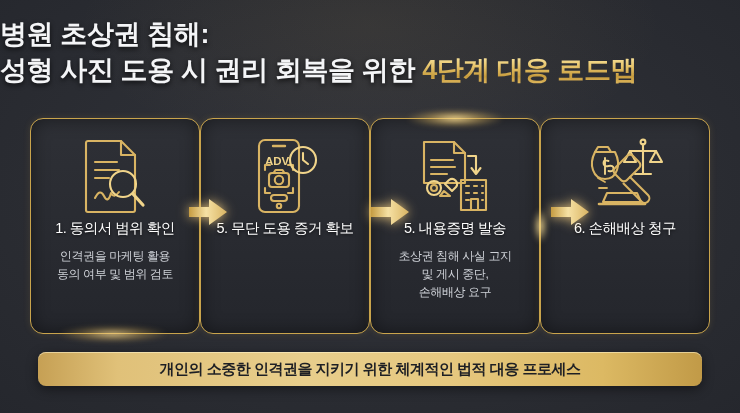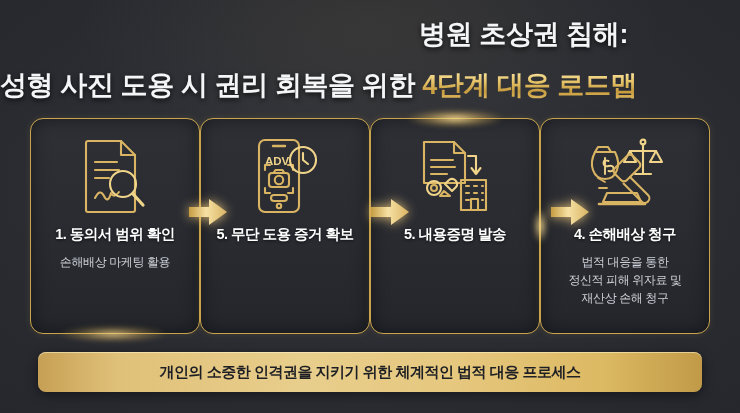--- a/index.html
+++ b/index.html
@@ -23,32 +23,32 @@
       radial-gradient(ellipse 700px 420px at 50% 45%, #32343b 0%, #2a2c32 48%, #212329 100%);
     overflow: hidden;
   }
 
   
   .title-block {
     position: absolute;
     top: 18px;
     left: 0;
     width: 628px;
-    text-align: right;
+    text-align: left;
     line-height: 1.22;
   }
   .title-line {
     font-size: 27px;
     font-weight: bold;
     color: #f4f5f7;
     letter-spacing: -0.4px;
     text-shadow: 0 2px 5px rgba(0,0,0,0.75);
     white-space: nowrap;
   }
-  .title-line-2 { margin-top: 18px; }
+  .title-line-2 { margin-top: 3px; }
   .title-gold {
     background: linear-gradient(to bottom, #fbe9a8 0%, #e7c46a 38%, #c79c3e 72%, #e2bb62 100%);
     -webkit-background-clip: text;
     background-clip: text;
     color: transparent;
     -webkit-text-fill-color: transparent;
     text-shadow: none;
   }
 
   
@@ -111,23 +111,23 @@
 
   .card-icon {
     height: 86px;
     display: flex;
     align-items: center;
     justify-content: flex-start;
     margin-top: 4px;
   }
   .card-icon svg { display: block; }
   .card-heading {
-    margin-top: 6px;
+    margin-top: 0;
     font-size: 14.5px;
-    font-weight: bold;
+    font-weight: normal;
     color: #ffffff;
     letter-spacing: -0.5px;
     text-shadow: 0 1px 3px rgba(0,0,0,0.7);
     white-space: nowrap;
     text-align: center;
   }
   .card-desc {
     margin-top: 9px;
     font-size: 12px;
     line-height: 1.52;
@@ -150,21 +150,21 @@
   #arrow-1 { left: 189px; }
   #arrow-2 { left: 371px; }
   #arrow-3 { left: 551px; }
 
   
   .banner {
     position: absolute;
     left: 38px;
     top: 352px;
     width: 664px;
-    height: 40px;
+    height: 34px;
     border-radius: 8px;
     background: linear-gradient(to right,
         #c9a css, #c9a css);
     background: linear-gradient(105deg, #c8a košice 0%, #c8a 100%);
     background: linear-gradient(to right, #c6a054 0%, #e0c179 12%, #e8ce8c 40%, #e6c87f 62%, #dcb963 85%, #c19a47 100%);
     box-shadow: 0 3px 12px rgba(0,0,0,0.45), inset 0 1px 0 rgba(255,245,210,0.55);
     display: flex;
     align-items: center;
     justify-content: center;
   }
@@ -194,21 +194,22 @@
           <path d="M10 5 h33 l14 14 v55 a2 2 0 0 1 -2 2 h-45 a2 2 0 0 1 -2 -2 v-67 a2 2 0 0 1 2 -2 z"></path>
           <path d="M43 5 v14 h14"></path>
           <path d="M17 26 h22 M17 34 h24 M17 42 h14"></path>
           <path d="M17 62 q5 -10 9 -2 t7 -3 q3 6 8 -1"></path>
           <circle cx="45" cy="48" r="13" stroke="#f0d48a"></circle>
           <path d="M55 58 l10 11" stroke="#f0d48a" stroke-width="3.2"></path>
         </svg>
       </div>
       <div class="card-heading">1. 동의서 범위 확인</div>
       <div class="card-desc">
-        <div>손해배상 마케팅 활용</div>
+        <div>인격권을 마케팅 활용</div>
+        <div>동의 여부 및 범위 검토</div>
       </div>
     </div>
 
     <div class="card">
       <div class="card-icon">
         <svg width="74" height="80" viewBox="0 0 74 80" fill="none" stroke="#d9b463" stroke-width="2.1" stroke-linecap="round" stroke-linejoin="round">
           <rect x="11" y="4" width="40" height="72" rx="6"></rect>
           <path d="M25 10 h12" stroke-width="2.4"></path>
           <circle cx="31" cy="70" r="2.2"></circle>
           <text x="17" y="29" font-family="'Liberation Sans',sans-serif" font-size="11.5" font-weight="bold" fill="#f0d48a" stroke="none">ADV</text>
@@ -237,20 +238,25 @@
           <path d="M33 44 a5 5 0 0 1 7 7 l-4 4 -7 -7 z" stroke="#f0d48a"></path>
           <path d="M28 55 l-4 5 h10 z"></path>
           <path d="M52 20 h8 v16" stroke="#f0d48a"></path>
           <path d="M55.5 32 l4.5 6 4.5 -6" stroke="#f0d48a" fill="none"></path>
           <rect x="45" y="44" width="25" height="30"></rect>
           <path d="M50 50 h3 M58 50 h3 M66 50 h1 M50 57 h3 M58 57 h3 M66 57 h1 M50 64 h3 M66 64 h1"></path>
           <rect x="55" y="63" width="7" height="11"></rect>
         </svg>
       </div>
       <div class="card-heading">5. 내용증명 발송</div>
+      <div class="card-desc">
+        <div>초상권 침해 사실 고지</div>
+        <div>및 게시 중단,</div>
+        <div>손해배상 요구</div>
+      </div>
     </div>
 
     <div class="card glow-left">
       <div class="card-icon">
         <svg width="80" height="80" viewBox="0 0 80 80" fill="none" stroke="#d9b463" stroke-width="2.1" stroke-linecap="round" stroke-linejoin="round">
           <path d="M10 16 l3 -5 h10 l3 5"></path>
           <path d="M10 16 q-5 10 -2 18 q3 9 12 9 q9 0 12 -9 q3 -8 -2 -18 z"></path>
           <path d="M20 22 v16 M23.5 25 q-5 -2 -5 2 t5 3 t5 2.5 t-5 2.5" stroke="#f0d48a" stroke-width="1.9"></path>
           <path d="M58 8 v30" stroke="#f0d48a"></path>
           <circle cx="58" cy="6" r="2.4" stroke="#f0d48a"></circle>
@@ -258,26 +264,21 @@
           <path d="M45 15 l-6 11 h12 z" stroke="#f0d48a"></path>
           <path d="M71 15 l-6 11 h12 z" stroke="#f0d48a"></path>
           <path d="M50 38 h16" stroke="#f0d48a"></path>
           <path d="M30 32 l12 -12 a4 4 0 0 1 6 0 l6 6 a4 4 0 0 1 0 6 l-12 12 a4 4 0 0 1 -6 0 l-6 -6 a4 4 0 0 1 0 -6 z"></path>
           <path d="M45 41 l18 18 a4.5 4.5 0 0 1 -6.5 6.5 l-18 -18"></path>
           <path d="M22 57 h30 l4 9 h-38 z"></path>
           <path d="M14 68 h46" stroke-width="2.6"></path>
           <path d="M20 46 l-7 -4 M22 52 l-8 0" stroke-width="1.8"></path>
         </svg>
       </div>
-      <div class="card-heading">4. 손해배상 청구</div>
-      <div class="card-desc">
-        <div>법적 대응을 통한</div>
-        <div>정신적 피해 위자료 및</div>
-        <div>재산상 손해 청구</div>
-      </div>
+      <div class="card-heading">6. 손해배상 청구</div>
     </div>
   </div>
 
   <div class="arrow" id="arrow-1">
     <svg width="40" height="30" viewBox="0 0 40 30">
       <defs>
         <linearGradient id="agrad1" x1="0" y1="0" x2="1" y2="0">
           <stop offset="0%" stop-color="#c69c42"></stop>
           <stop offset="45%" stop-color="#f6e1a4"></stop>
           <stop offset="100%" stop-color="#d9b463"></stop>

